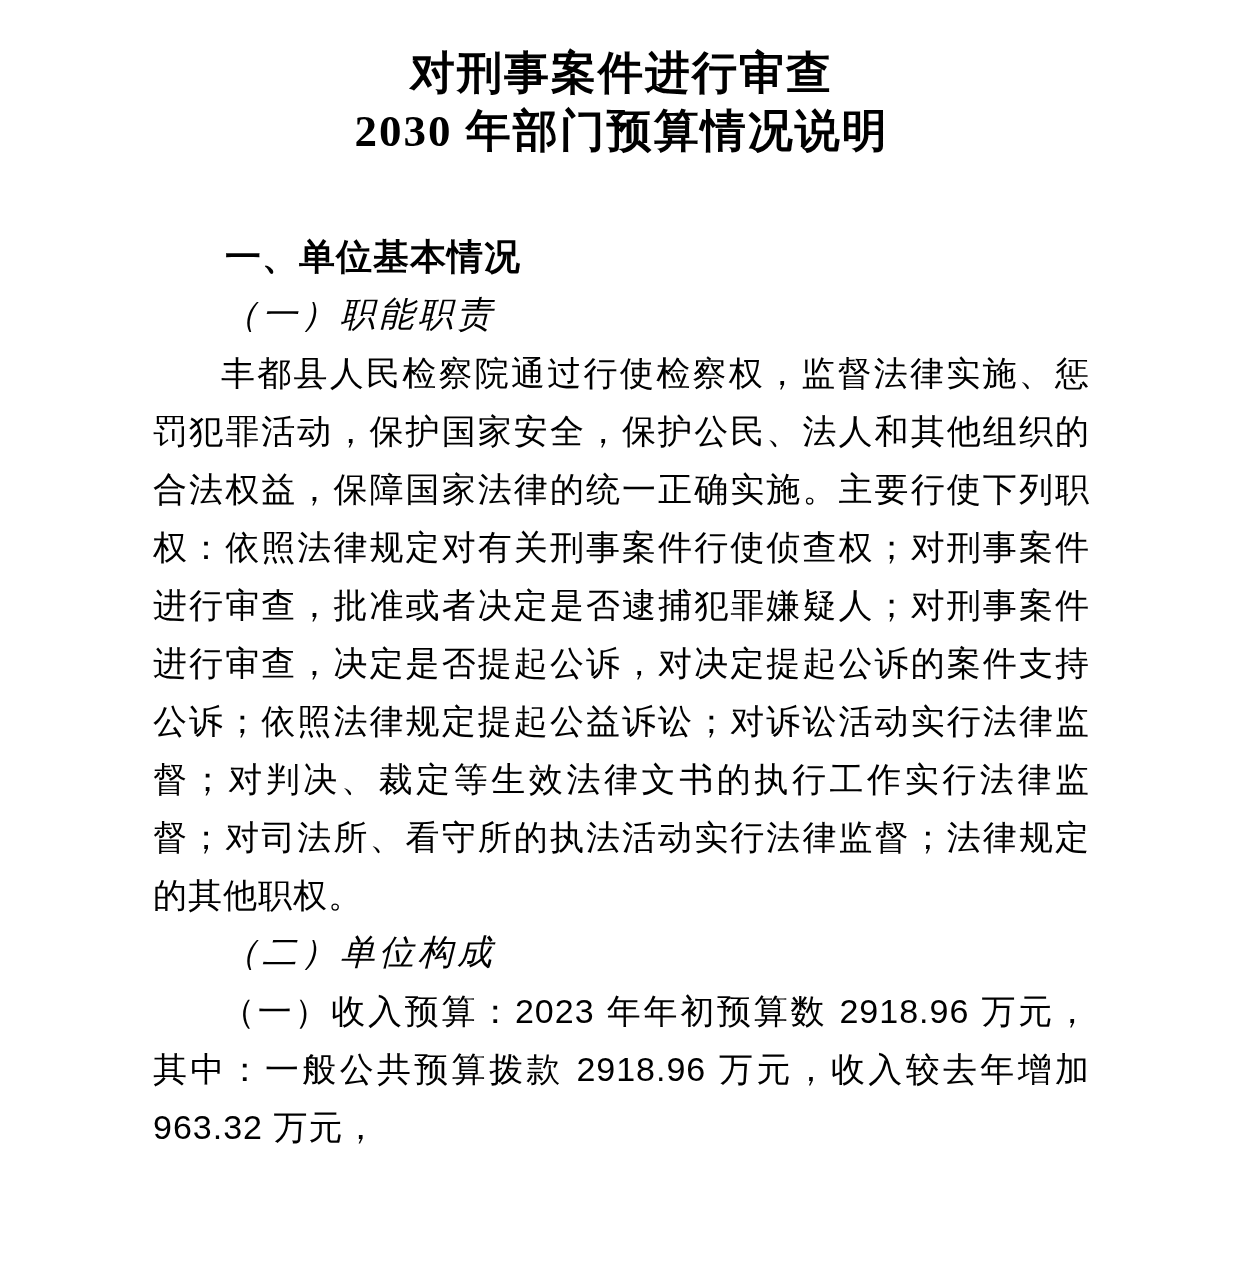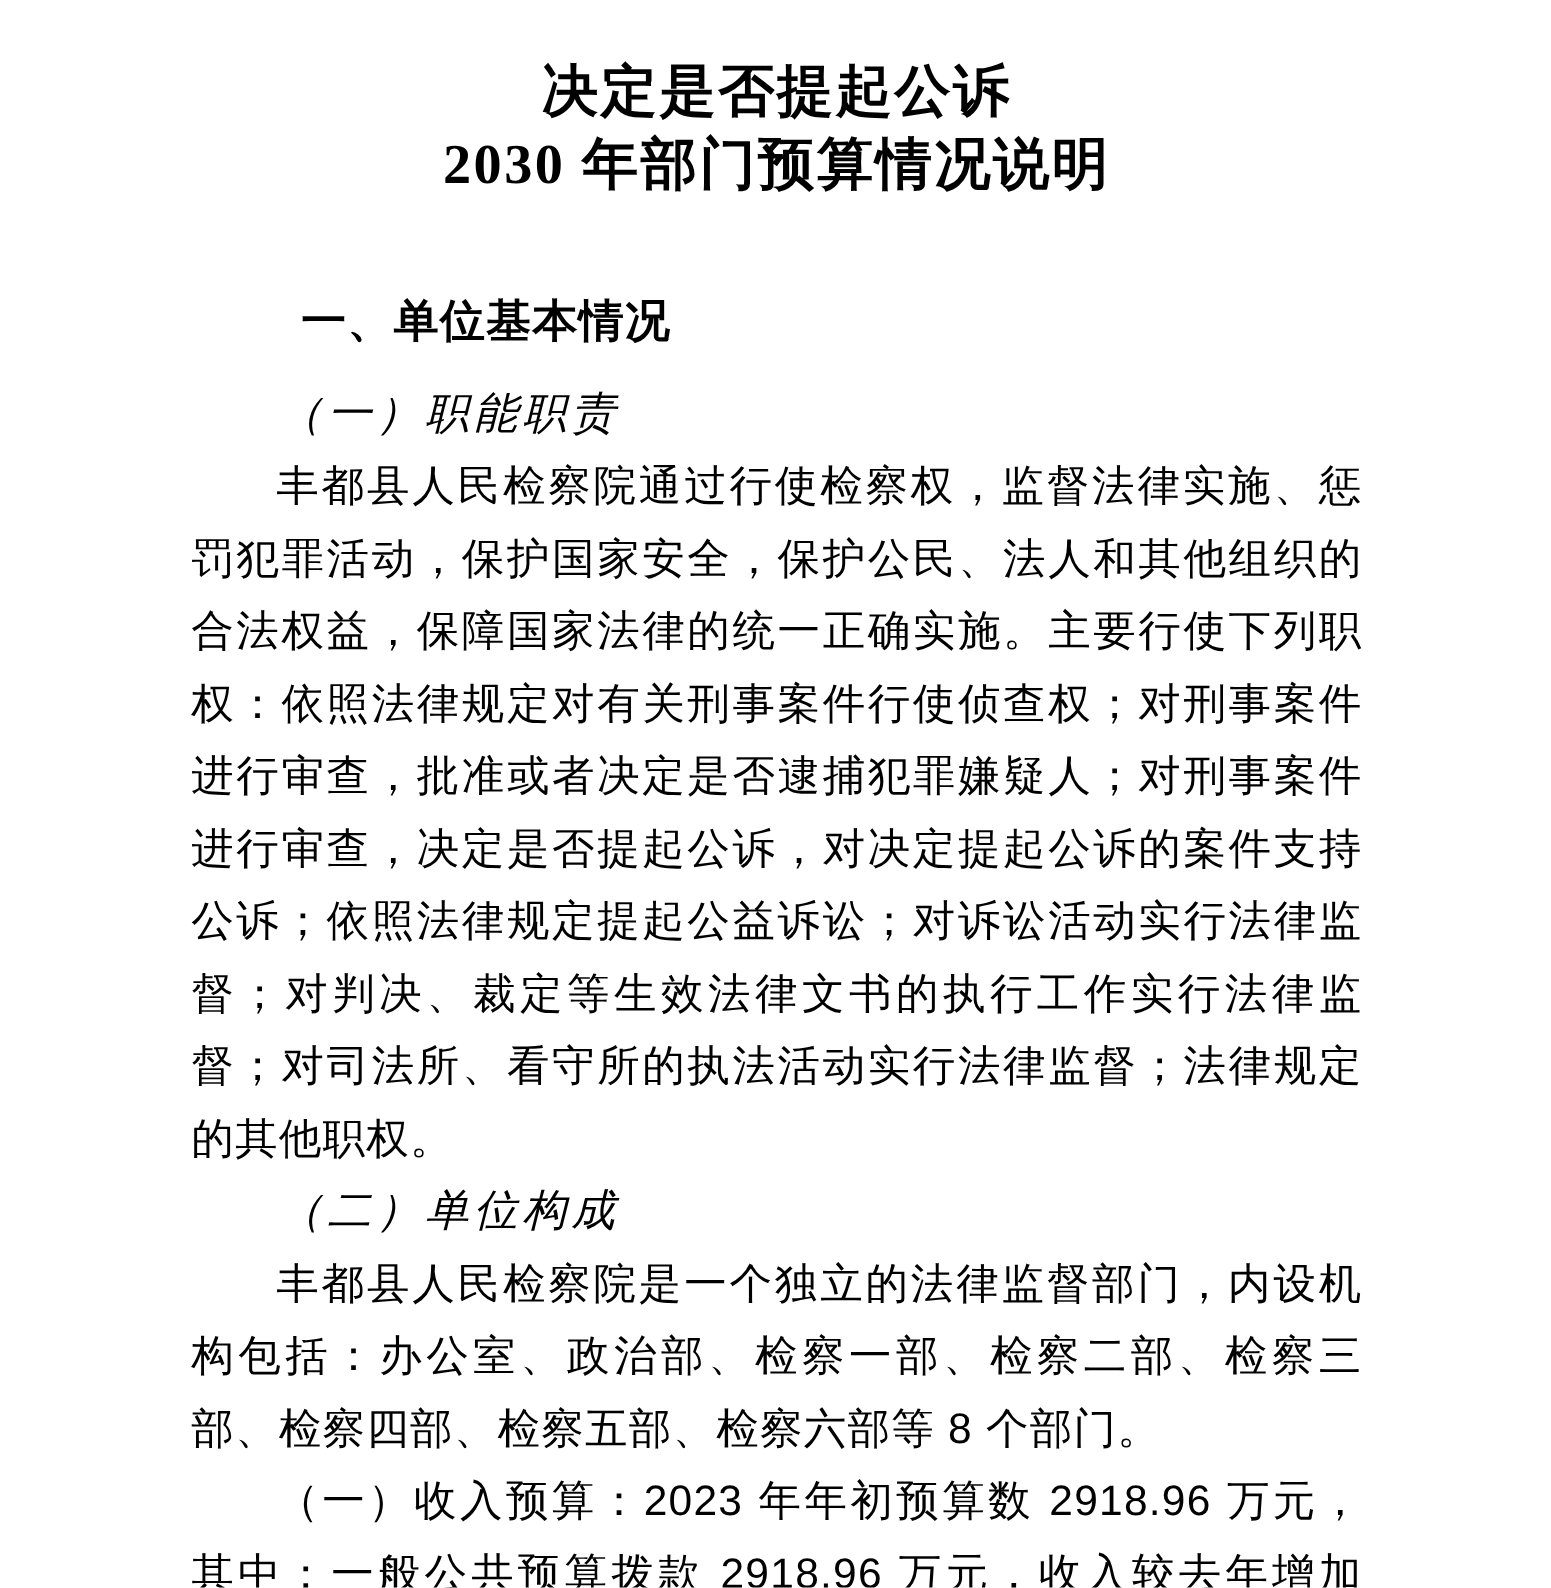--- a/index.html
+++ b/index.html
@@ -33,21 +33,21 @@
     display: block;
     letter-spacing: 2px;
   }
   .section-heading {
     font-size: 36px;
     line-height: 58px;
     font-weight: bold;
     font-family: "Liberation Sans", sans-serif;
     text-indent: 2em;
     letter-spacing: 1px;
-    margin: 16px;
+    margin: 0;
   }
   .subsection-heading {
     font-size: 35px;
     line-height: 58px;
     font-weight: normal;
     font-family: "Liberation Serif", serif;
     text-indent: 2em;
     letter-spacing: 4px;
     margin: 0;
     font-style: italic;
@@ -62,34 +62,33 @@
     letter-spacing: 1px;
     font-family: Liberation Sans, sans-serif;
   }
 </style>
 </head>
 <body>
 
 <div class="page">
 
   <h1 class="doc-title">
-    <span class="title-line">决定是否提起公诉</span>
+    <span class="title-line">对刑事案件进行审查</span>
     <span class="title-line">2030 年部门预算情况说明</span>
   </h1>
 
   <div>
     <h2 class="section-heading">一、单位基本情况</h2>
 
     <h3 class="subsection-heading">（一）职能职责</h3>
 
     <p class="body-paragraph">丰都县人民检察院通过行使检察权，监督法律实施、惩罚犯罪活动，保护国家安全，保护公民、法人和其他组织的合法权益，保障国家法律的统一正确实施。主要行使下列职权：依照法律规定对有关刑事案件行使侦查权；对刑事案件进行审查，批准或者决定是否逮捕犯罪嫌疑人；对刑事案件进行审查，决定是否提起公诉，对决定提起公诉的案件支持公诉；依照法律规定提起公益诉讼；对诉讼活动实行法律监督；对判决、裁定等生效法律文书的执行工作实行法律监督；对司法所、看守所的执法活动实行法律监督；法律规定的其他职权。</p>
 
     <h3 class="subsection-heading">（二）单位构成</h3>
 
-    <p class="body-paragraph">丰都县人民检察院是一个独立的法律监督部门，内设机构包括：办公室、政治部、检察一部、检察二部、检察三部、检察四部、检察五部、检察六部等 8 个部门。</p>
   </div>
 
   <div>
 
     <p class="body-paragraph">（一）收入预算：2023 年年初预算数 2918.96 万元，其中：一般公共预算拨款 2918.96 万元，收入较去年增加 963.32 万元，</p>
   </div>
 
 </div>
 
 </body></html>

